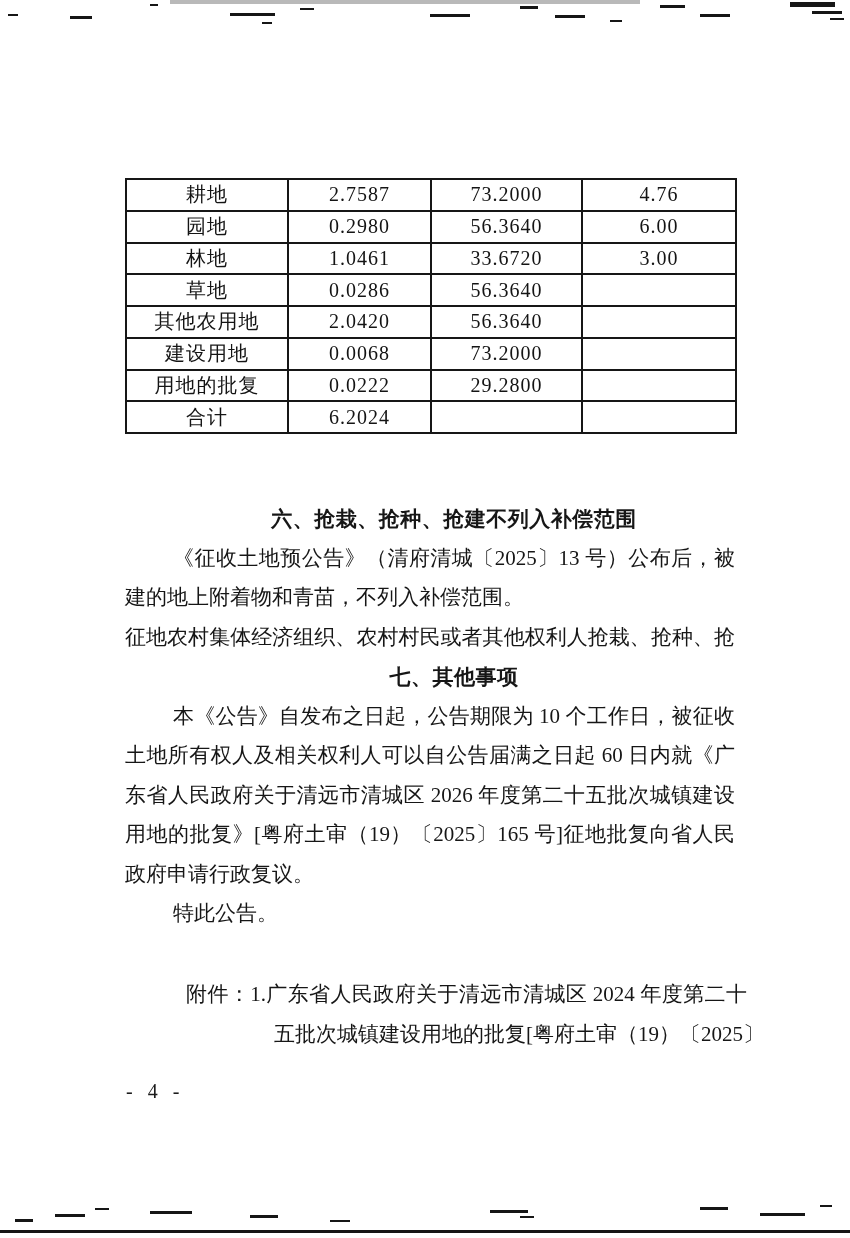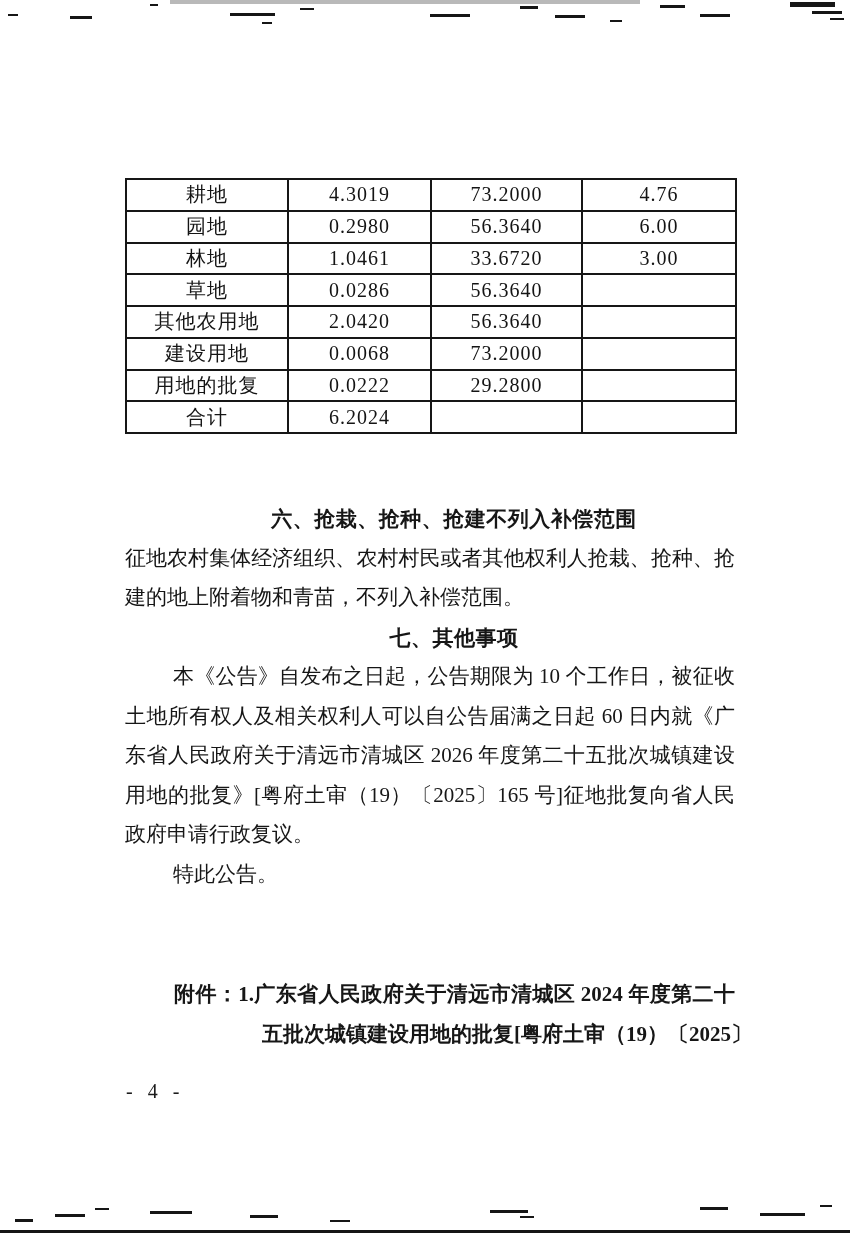--- a/index.html
+++ b/index.html
@@ -53,23 +53,22 @@
     font-weight: 700;
     font-size: 21px;
     text-indent: 48px;
     letter-spacing: 0.5px;
     text-align: center;
   }
   .indent { text-indent: 48px; }
   .jl { text-align: justify; text-align-last: justify; white-space: normal; }
   .attachment {
     position: absolute;
-    left: 174px; top: 975px;
+    left: 186px; top: 975px;
     width: 561px;
-    font-weight: bold;
   }
   .attachment .l2 { margin-left: 88px; }
   .page-number {
     position: absolute;
     left: 126px; top: 1080px;
     font-size: 20px;
     letter-spacing: 5px;
     color: #1b1b1b;
   }
 </style>
@@ -100,21 +99,21 @@
   <table class="land-table">
     <colgroup>
         <col class="c0">
         <col class="c1">
         <col class="c2">
         <col class="c3">
       </colgroup>
     <tbody>
       <tr>
         <td>耕地</td>
-        <td>4.3019</td>
+        <td>2.7587</td>
         <td>73.2000</td>
         <td>4.76</td>
       </tr>
       <tr>
         <td>园地</td>
         <td>0.2980</td>
         <td>56.3640</td>
         <td>6.00</td>
       </tr>
       <tr>
@@ -151,22 +150,23 @@
         <td>合计</td>
         <td>6.2024</td>
         <td></td>
         <td></td>
       </tr>
     </tbody>
   </table>
 
   <div class="text-block">
     <div class="tline heading">六、抢栽、抢种、抢建不列入补偿范围</div>
+    <div class="tline indent jl">《征收土地预公告》（清府清城〔2025〕13 号）公布后，被</div>
+    <div class="tline">建的地上附着物和青苗，不列入补偿范围。</div>
     <div class="tline jl">征地农村集体经济组织、农村村民或者其他权利人抢栽、抢种、抢</div>
-    <div class="tline">建的地上附着物和青苗，不列入补偿范围。</div>
     <div class="tline heading">七、其他事项</div>
     <div class="tline indent jl">本《公告》自发布之日起，公告期限为 10 个工作日，被征收</div>
     <div class="tline jl">土地所有权人及相关权利人可以自公告届满之日起 60 日内就《广</div>
     <div class="tline jl">东省人民政府关于清远市清城区 2026 年度第二十五批次城镇建设</div>
     <div class="tline jl">用地的批复》[粤府土审（19）〔2025〕165 号]征地批复向省人民</div>
     <div class="tline">政府申请行政复议。</div>
     <div class="tline indent">特此公告。</div>
   </div>
 
   <div class="attachment">

